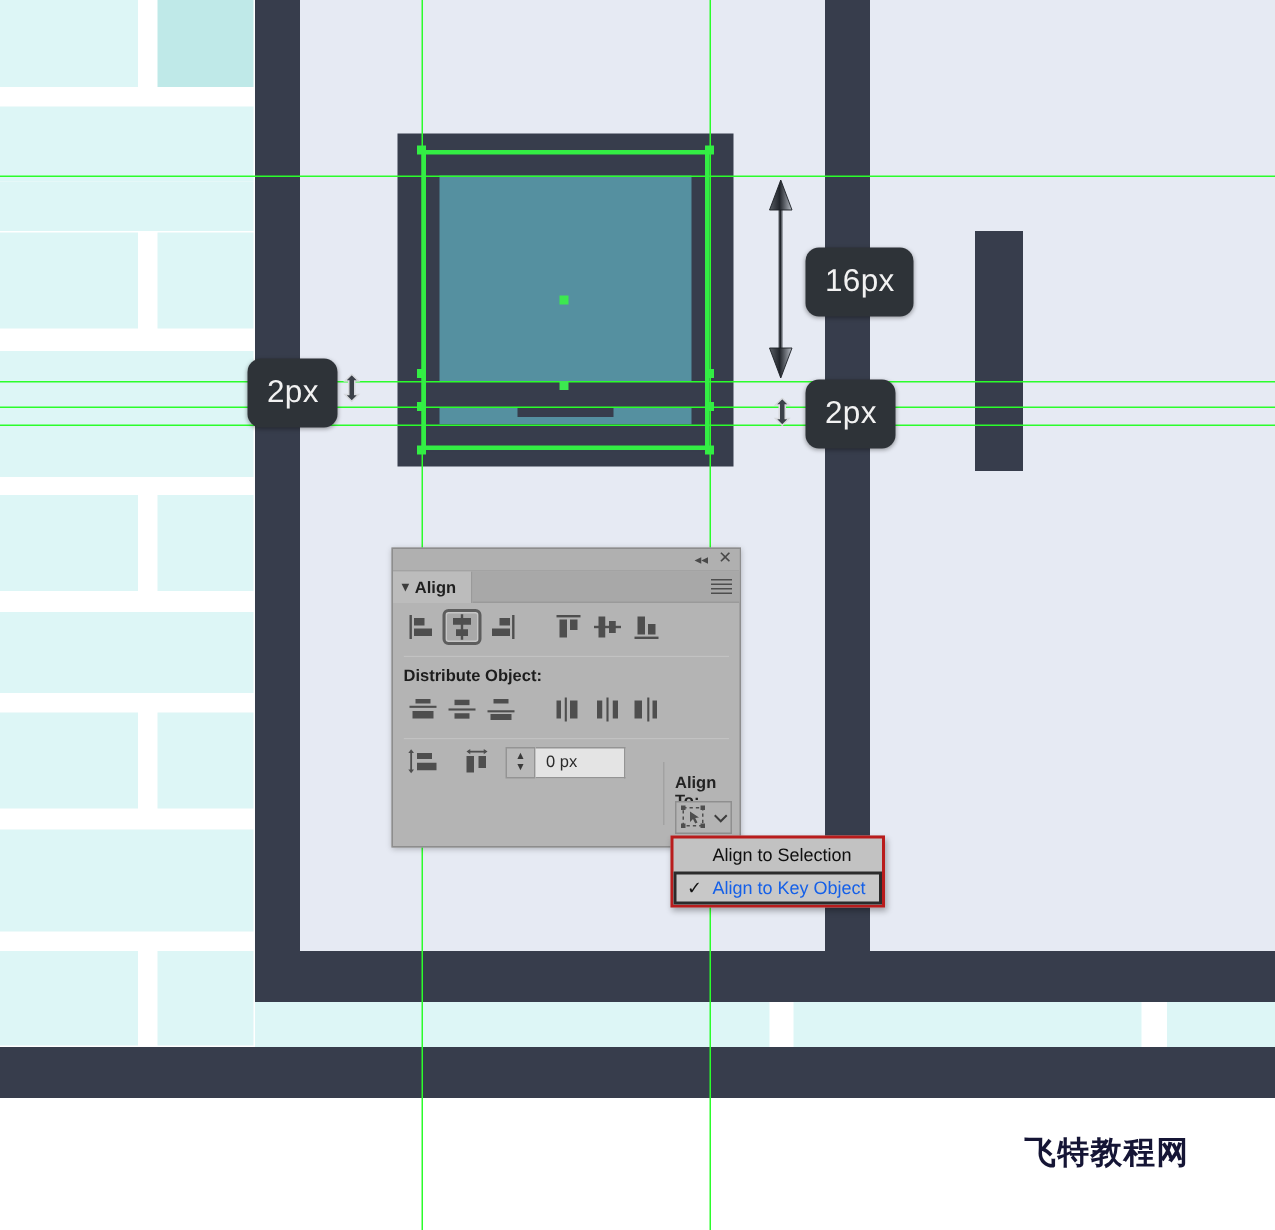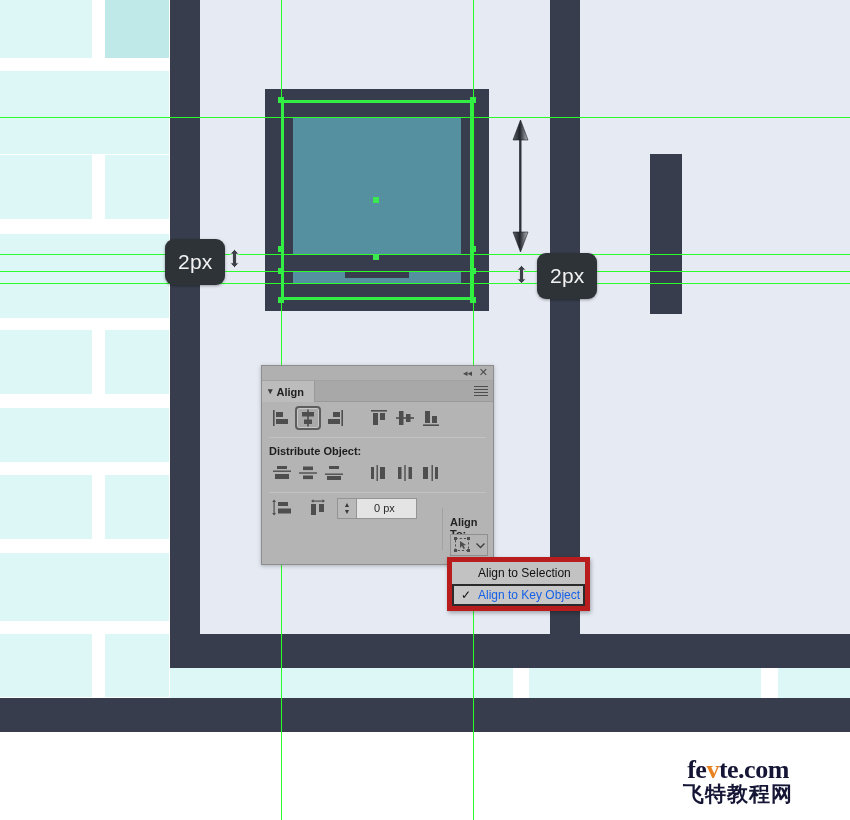--- a/index.html
+++ b/index.html
@@ -86,33 +86,33 @@
   }
   .divider { height:1px; background:#a2a2a2; margin:7px 7px 0 7px; border-bottom:1px solid #c2c2c2; }
   .spacing-row { display:flex; align-items:center; padding:3px 7px 0 7px; }
   .stepper {
     width:20px; height:21px; background:#b9b9b9; border:1px solid #949494;
     display:flex; flex-direction:column; align-items:center; justify-content:center;
     font-size:7px; line-height:7px; color:#3a3a3a; margin-left:6px;
   }
   .num-field {
     width:60px; height:21px; background:#e4e4e4; border:1px solid #949494; border-left:none;
-    display:flex; align-items:center; padding-left:17px; font-size:11px; color:#2b2b2b;
+    display:flex; align-items:center; padding-left:7px; font-size:11px; color:#2b2b2b;
   }
   .vsep { position:absolute; left:180px; top:142px; width:1px; height:42px; background:#a2a2a2; }
   .alignto-label { position:absolute; left:188px; top:150px; font-weight:bold; font-size:11px; }
   .alignto-btn {
     position:absolute; left:188px; top:168px; width:38px; height:22px;
     background:#b4b4b4; border:1px solid #8f8f8f; display:flex; align-items:center; padding-left:2px;
   }
 
   
   #align-menu {
     position:absolute; left:447px; top:557px; width:143px;
-    background:#c2c2c2; border:5px solid #b91c1c; z-index:80;
+    background:#c2c2c2; border:2px solid #b91c1c; z-index:80;
     font-size:12px; color:#101010;
     box-shadow:1px 2px 4px rgba(0,0,0,.3);
   }
   .menu-item {
     height:22px; display:flex; align-items:center; padding-left:26px; position:relative;
     white-space:nowrap;
   }
   .menu-item.highlight {
     color:#1560e8;
     border:2px solid #2b2b2b;
@@ -193,20 +193,21 @@
       <linearGradient id="arrg" x1="0" y1="0" x2="1" y2="0">
         <stop offset="0%" stop-color="#5a5f66"></stop>
         <stop offset="45%" stop-color="#20242a"></stop>
         <stop offset="100%" stop-color="#b9bec6"></stop>
       </linearGradient>
     </defs>
     <rect x="8" y="10" width="3" height="112" fill="url(#arrg)"></rect>
     <polygon points="9.5,0 17,20 2,20" fill="url(#arrg)" stroke="#1b1f24" stroke-width="0.6"></polygon>
     <polygon points="9.5,132 17,112 2,112" fill="url(#arrg)" stroke="#1b1f24" stroke-width="0.6"></polygon>
   </svg>
+  <div class="badge" style="left:537px;top:165px;">16px</div>
 
   <div class="badge" style="left:165px;top:239px;">2px</div>
   <svg class="cursor-ico" style="left:225px;top:249px;" width="19" height="19" viewBox="0 0 19 19">
     <polygon points="9.5,0.5 14,5 11.5,5 11.5,14 14,14 9.5,18.5 5,14 7.5,14 7.5,5 5,5" fill="#3c4149" stroke="#d8dade" stroke-width="1"></polygon>
   </svg>
 
   <svg class="cursor-ico" style="left:512px;top:265px;" width="19" height="19" viewBox="0 0 19 19">
     <polygon points="9.5,0.5 14,5 11.5,5 11.5,14 14,14 9.5,18.5 5,14 7.5,14 7.5,5 5,5" fill="#3c4149" stroke="#d8dade" stroke-width="1"></polygon>
   </svg>
   <div class="badge" style="left:537px;top:253px;">2px</div>
@@ -375,17 +376,16 @@
     <div class="menu-item">
       <span>Align to Selection</span>
     </div>
     <div class="menu-item highlight">
       <span class="menu-check">✓</span>
       <span>Align to Key Object</span>
     </div>
   </div>
 
   <div id="watermark">
-    <div class="wm-top"><span>fe</span><span class="accent">v</span><span>te.com</span></div>
     <div class="wm-bot">飞特教程网</div>
   </div>
 
 </div>
 
 </body></html>

